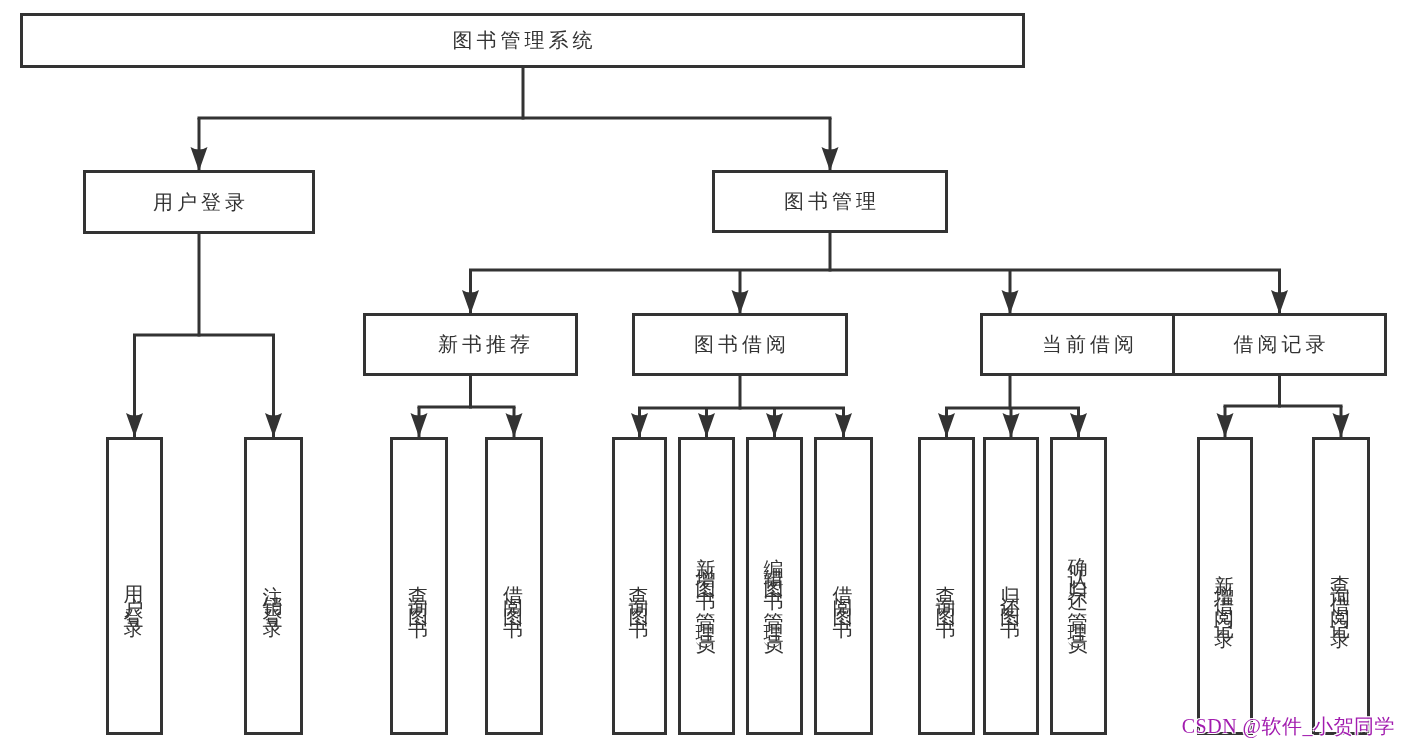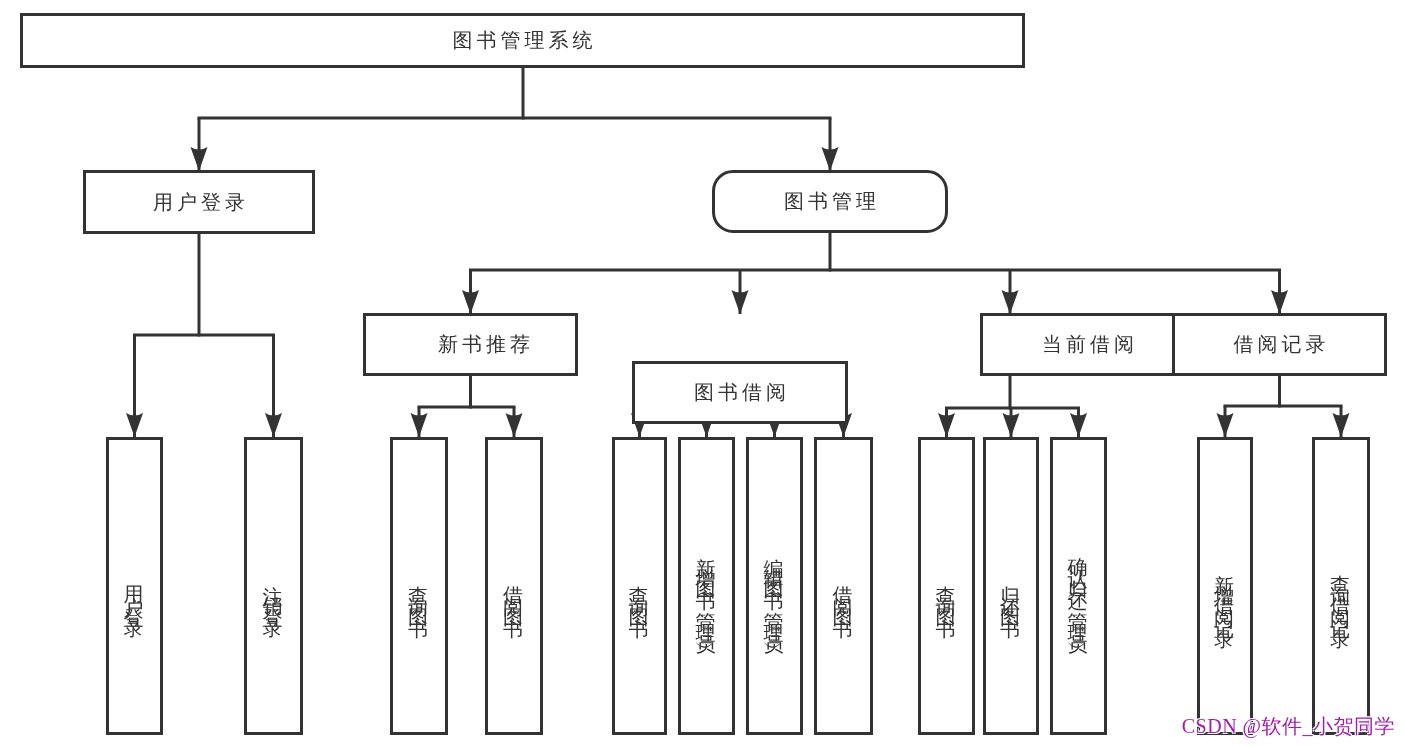--- a/index.html
+++ b/index.html
@@ -83,28 +83,28 @@
     </g>
   </svg>
 
   <div class="box" style="left:20px;top:13px;width:1005px;height:55px;">
     <span class="h-label">图书管理系统</span>
   </div>
 
   <div class="box" style="left:83px;top:170px;width:232px;height:64px;">
     <span class="h-label">用户登录</span>
   </div>
-  <div class="box" style="left:712px;top:170px;width:236px;height:63px;border-radius:21px;">
+  <div class="box" style="left:712px;top:170px;width:236px;height:63px;">
     <span class="h-label">图书管理</span>
   </div>
 
   <div class="box" style="left:363px;top:313px;width:215px;height:63px;padding-left:27px;">
     <span class="h-label">新书推荐</span>
   </div>
-  <div class="box" style="left:632px;top:313px;width:216px;height:63px;margin-top:48px;">
+  <div class="box" style="left:632px;top:313px;width:216px;height:63px;">
     <span class="h-label">图书借阅</span>
   </div>
   <div class="box" style="left:944px;top:313px;width:216px;height:63px;margin-left:36px;">
     <span class="h-label">当前借阅</span>
   </div>
   <div class="box" style="left:1172px;top:313px;width:215px;height:63px;">
     <span class="h-label">借阅记录</span>
   </div>
 
   <div class="box" style="left:106px;top:437px;width:57px;height:298px;">

